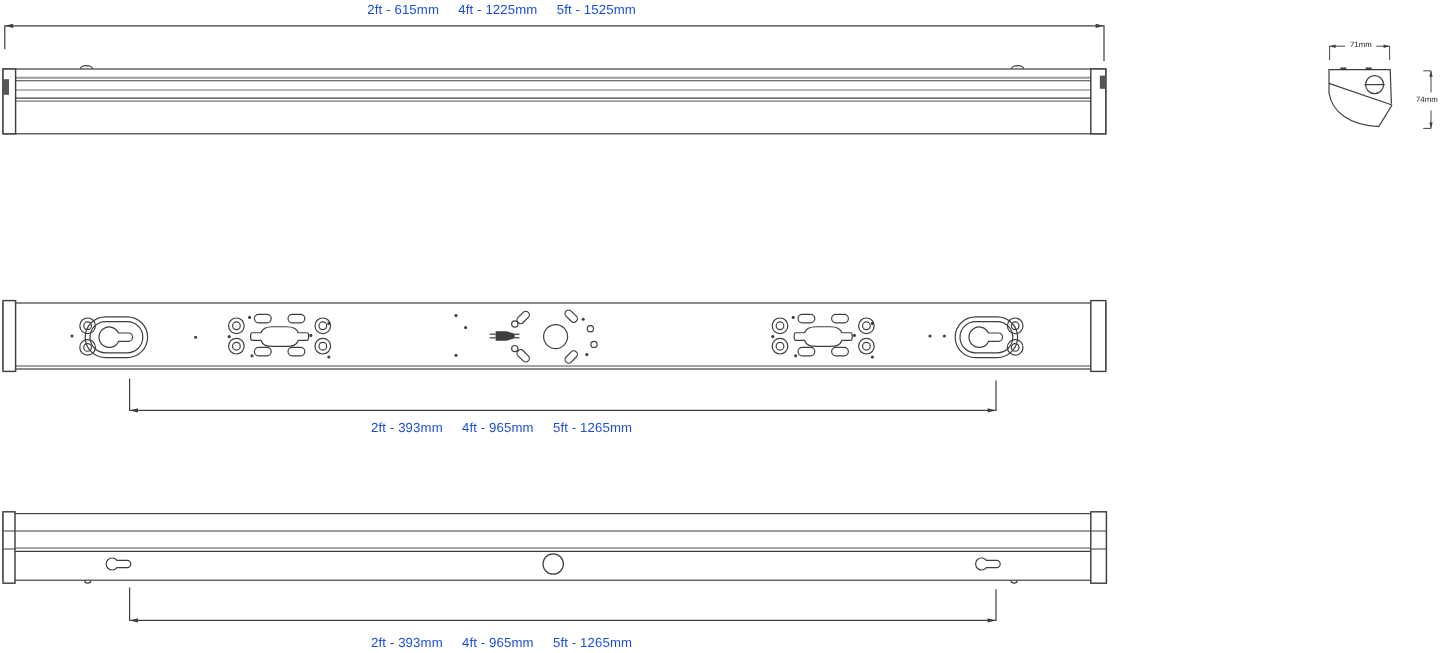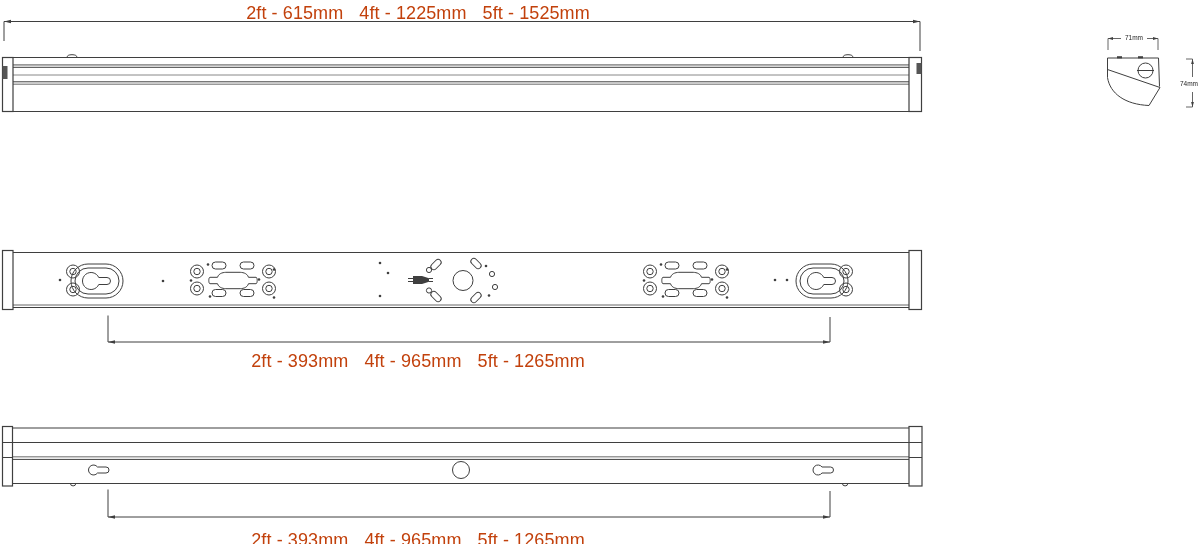--- a/index.html
+++ b/index.html
@@ -3,21 +3,21 @@
 <meta charset="utf-8">
 <style>
   html,body{margin:0;padding:0;background:#fff;}
   .canvas{
     position:relative;width:1200px;height:544px;background:#fff;overflow:hidden;
     font-family:"Liberation Sans", sans-serif;
   }
   svg{position:absolute;left:0;top:0;}
   .dim-row{
     position:absolute;display:flex;gap:16px;white-space:nowrap;
-    font-size:18px;color:#c2410c;transform:translateX(-50%);
+    font-size:11px;color:#1d4ed8;transform:translateX(-50%);
     letter-spacing:0.1px;
   }
   .dim-label-small{
     position:absolute;font-size:6.5px;color:#222;transform:translateX(-50%);
     white-space:nowrap;background:#fff;padding:0 1px;line-height:1;
   }
 </style>
 </head>
 <body>
 

